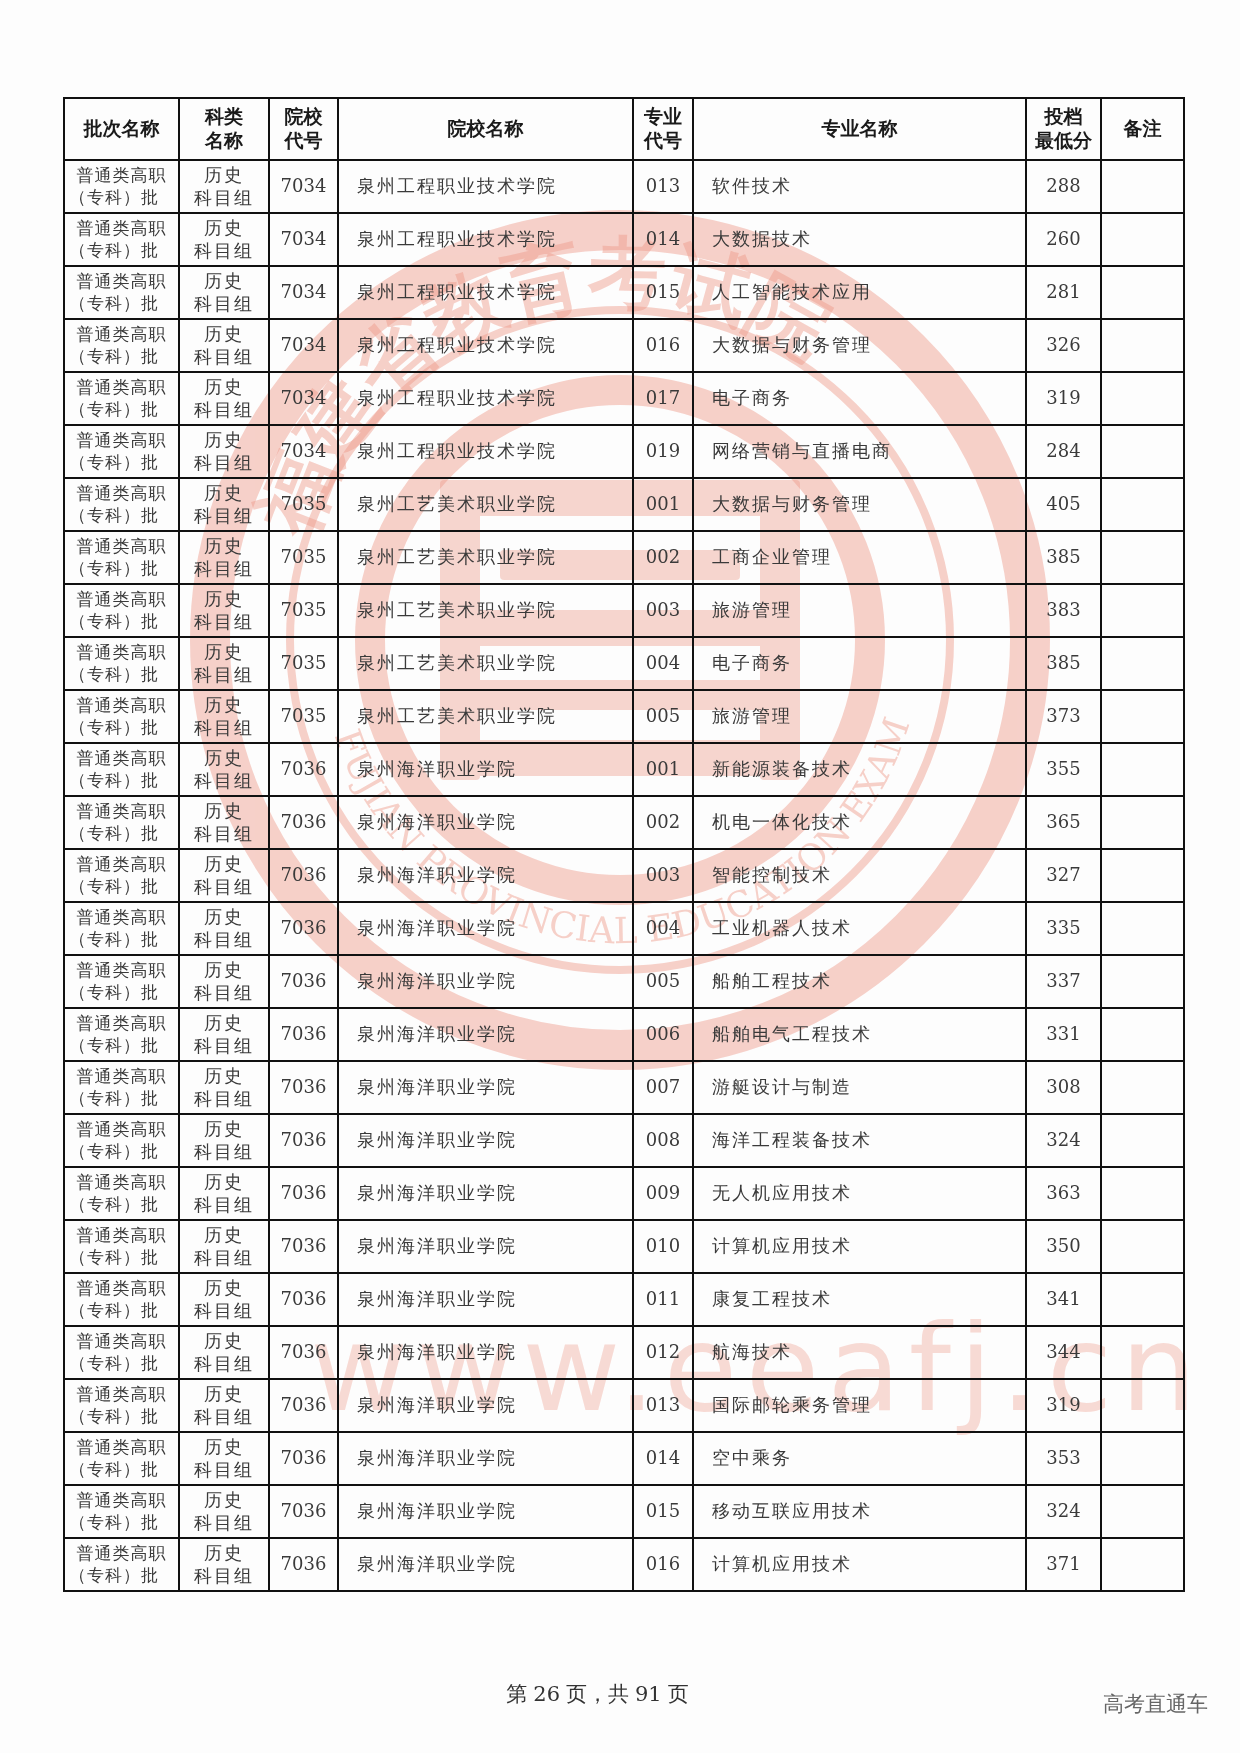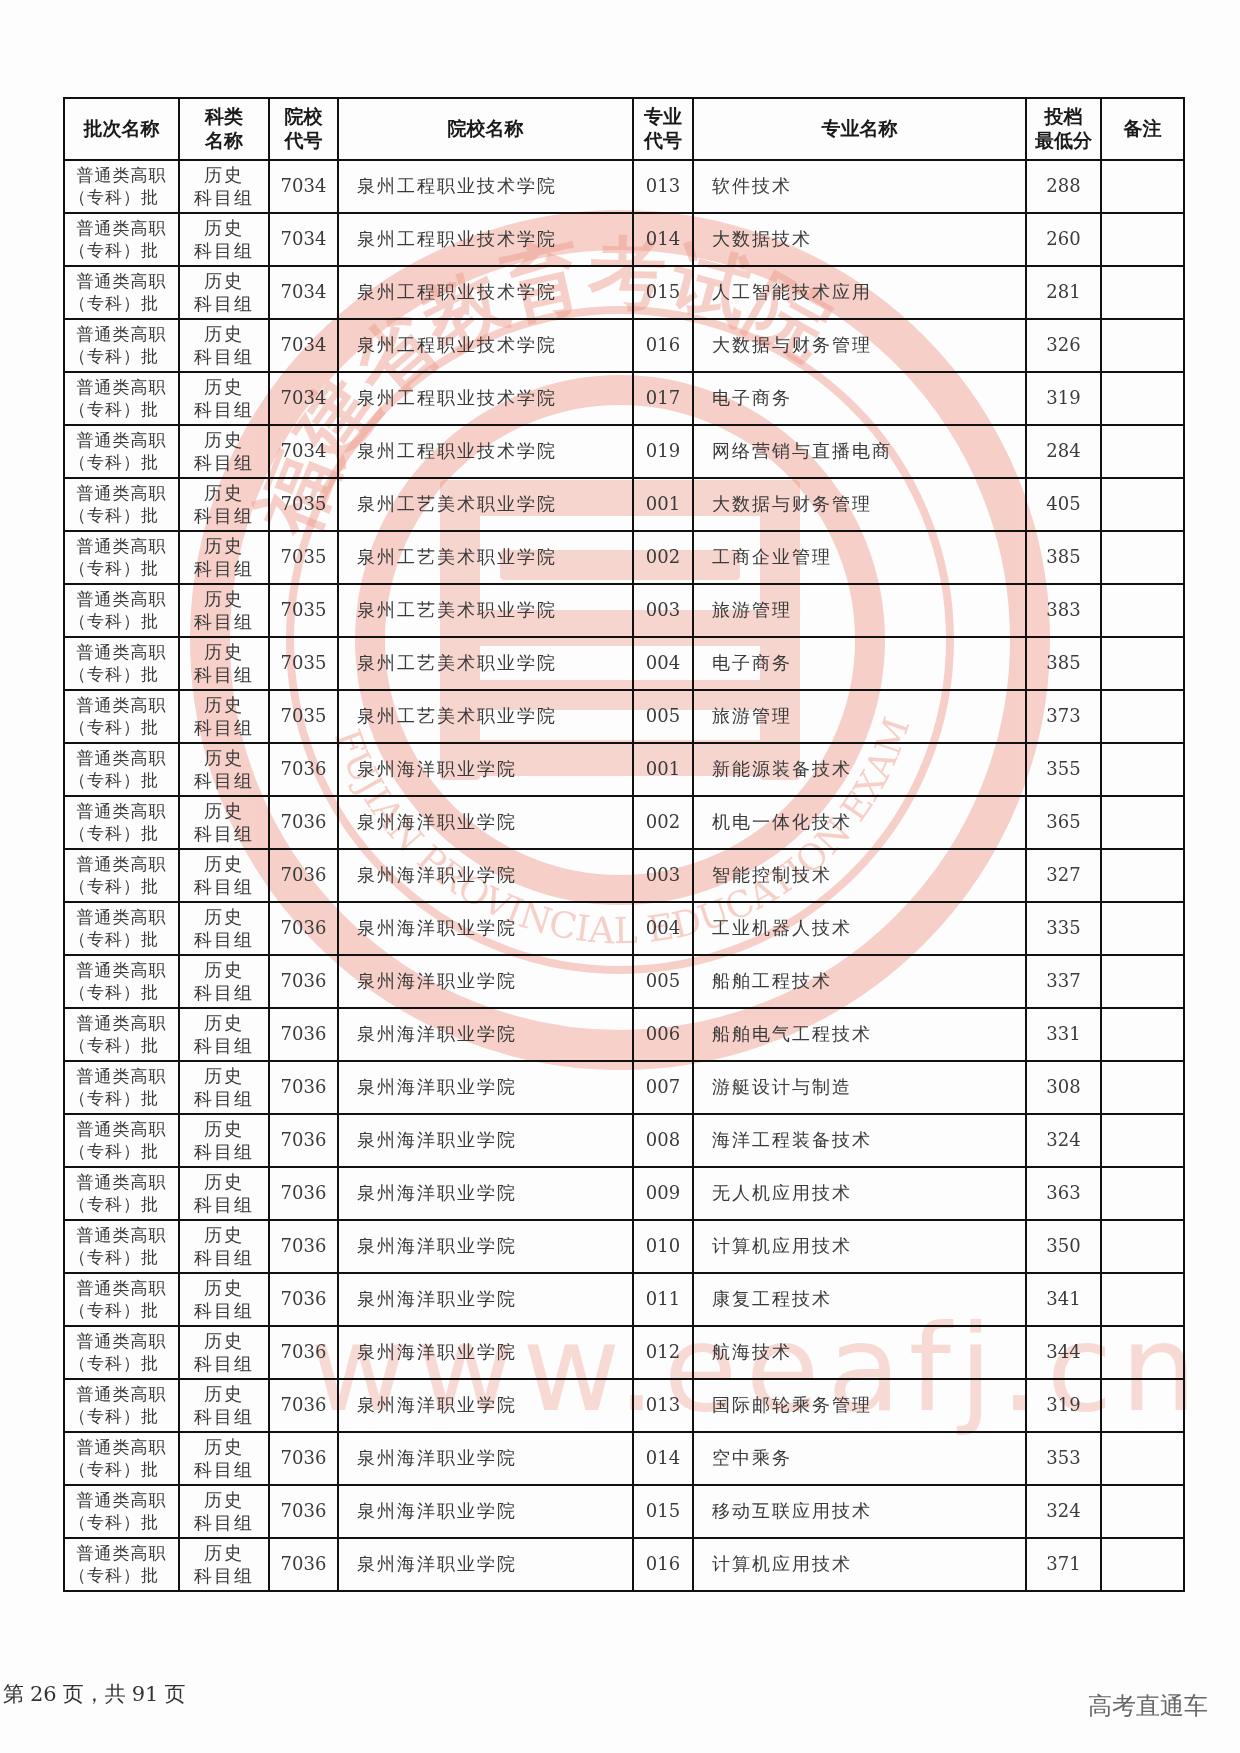--- a/index.html
+++ b/index.html
@@ -80,33 +80,33 @@
     .num {
       font-family: "DejaVu Serif", "Liberation Serif", serif;
       font-size: 18px;
       color: #444;
     }
     .footer {
       position: absolute;
       left: 0;
       width: 1195px;
       top: 1680px;
-      text-align: left;
+      text-align: center;
       font-family: "DejaVu Serif", "Liberation Serif", serif;
       font-size: 21px;
       color: #333;
       z-index: 2;
     }
     .footer span { margin: 0 3px; }
     .brand-mark {
       position: absolute;
       right: 32px;
       top: 1690px;
       font-family: "DejaVu Sans", "Liberation Sans", sans-serif;
-      font-size: 24px;
+      font-size: 21px;
       color: #666;
       z-index: 2;
     }
     .col-batch { width: 115px; }
     .col-cat { width: 90px; }
     .col-code { width: 69px; }
     .col-school { width: 295px; }
     .col-mcode { width: 60px; }
     .col-major { width: 333px; }
     .col-score { width: 75px; }

